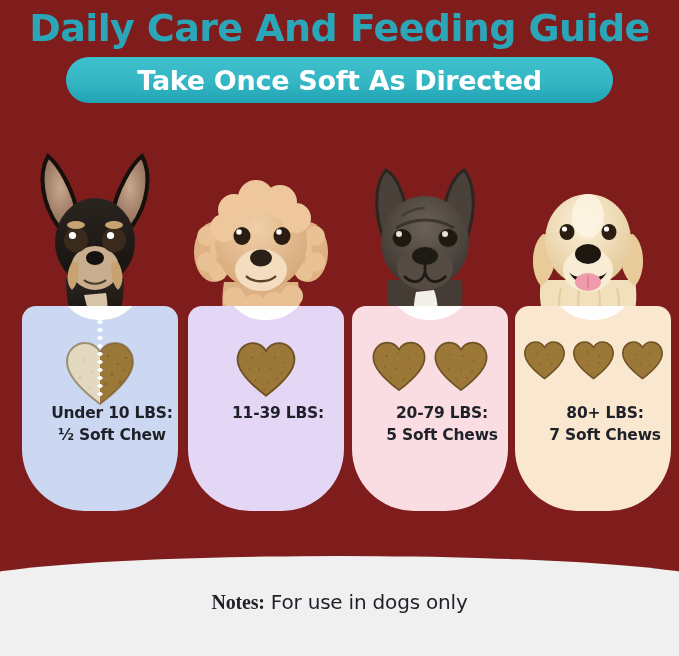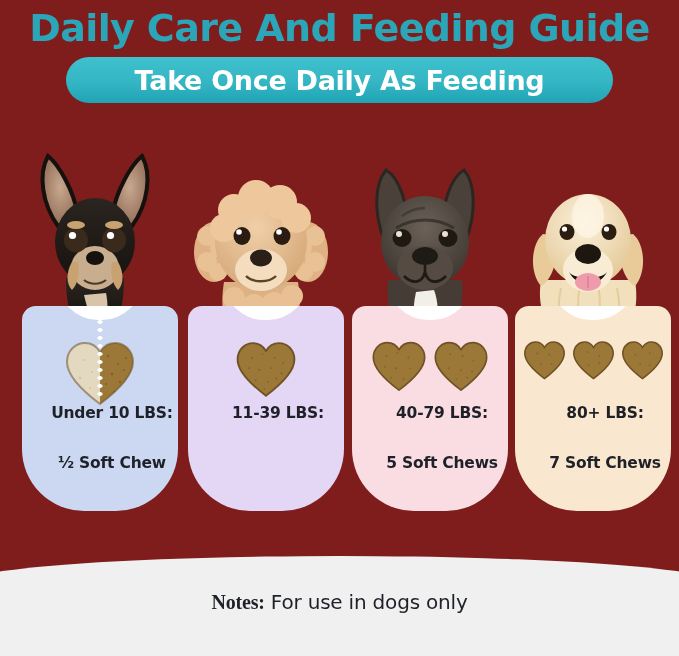--- a/index.html
+++ b/index.html
@@ -103,21 +103,21 @@
     top: 96px;
     text-align: center;
     color: #1f2128;
     font-size: 15.5px;
     font-weight: bold;
     line-height: 1.45;
     letter-spacing: -0.2px;
     z-index: 4;
     padding-left: 24px;
   }
-  .panel-label .l2 { display: block; margin-top: 28px; }
+  .panel-label .l2 { display: block; }
 
   
   .chews {
     position: absolute;
     left: 0;
     right: 0;
     top: 34px;
     display: flex;
     justify-content: center;
     align-items: center;
@@ -175,21 +175,21 @@
   .notes span.reg { font-weight: normal; }
 </style>
 </head>
 <body>
 
 <div id="page">
 
   <div class="title">Daily Care And Feeding Guide</div>
 
   <div class="subtitle-pill">
-    <span class="subtitle-text">Take Once Daily As Feeding</span>
+    <span class="subtitle-text">Take Once Soft As Directed</span>
   </div>
 
   <div class="cards">
 
     <div class="card c0">
       <div class="dog">
         <svg width="162" height="195" viewBox="0 0 162 195">
           <defs>
             <radialGradient id="chEar" cx="50%" cy="45%" r="60%">
               <stop offset="0%" stop-color="#c9a890"></stop>
@@ -411,21 +411,21 @@
                 <circle cx="20" cy="36" r="1.3"></circle>
                   <circle cx="36" cy="38" r="1.2"></circle>
                   <circle cx="50" cy="40" r="1.3"></circle>
                 <circle cx="30" cy="50" r="1.1"></circle>
                   <circle cx="44" cy="48" r="1.2"></circle>
               </g>
             </svg>
           </span>
         </div>
         <div class="panel-label">
-          <span>40-79 LBS:</span>
+          <span>20-79 LBS:</span>
           <span class="l2">5 Soft Chews</span>
         </div>
       </div>
     </div>
 
     <div class="card c3">
       <div class="dog">
         <svg width="162" height="195" viewBox="0 0 162 195">
           <defs>
             <radialGradient id="grHead" cx="45%" cy="32%" r="72%">

